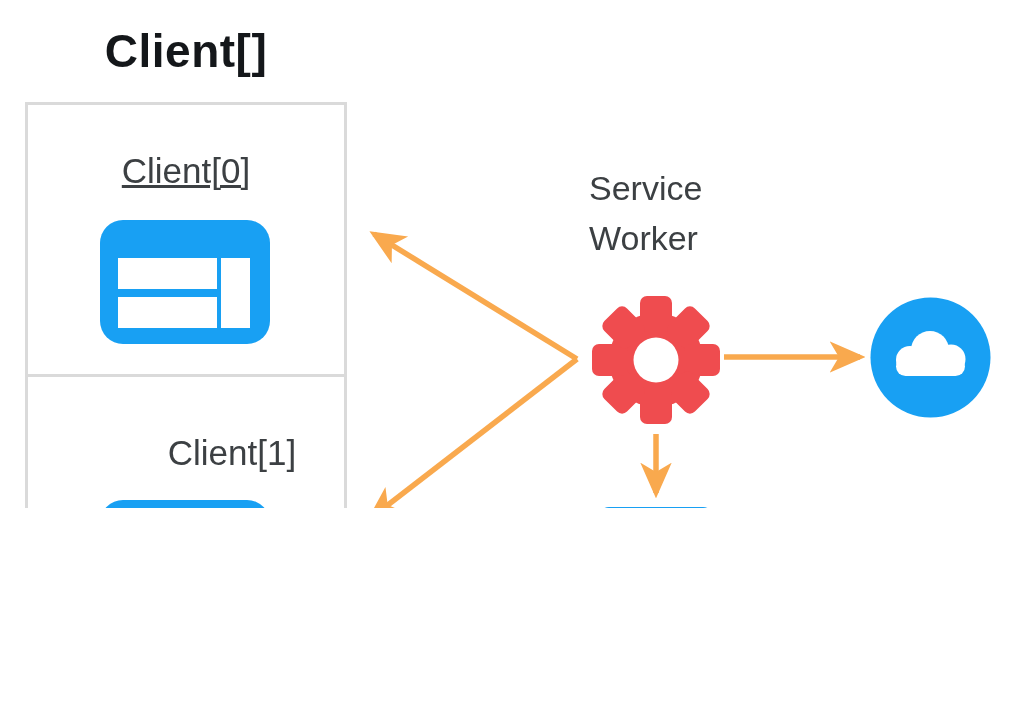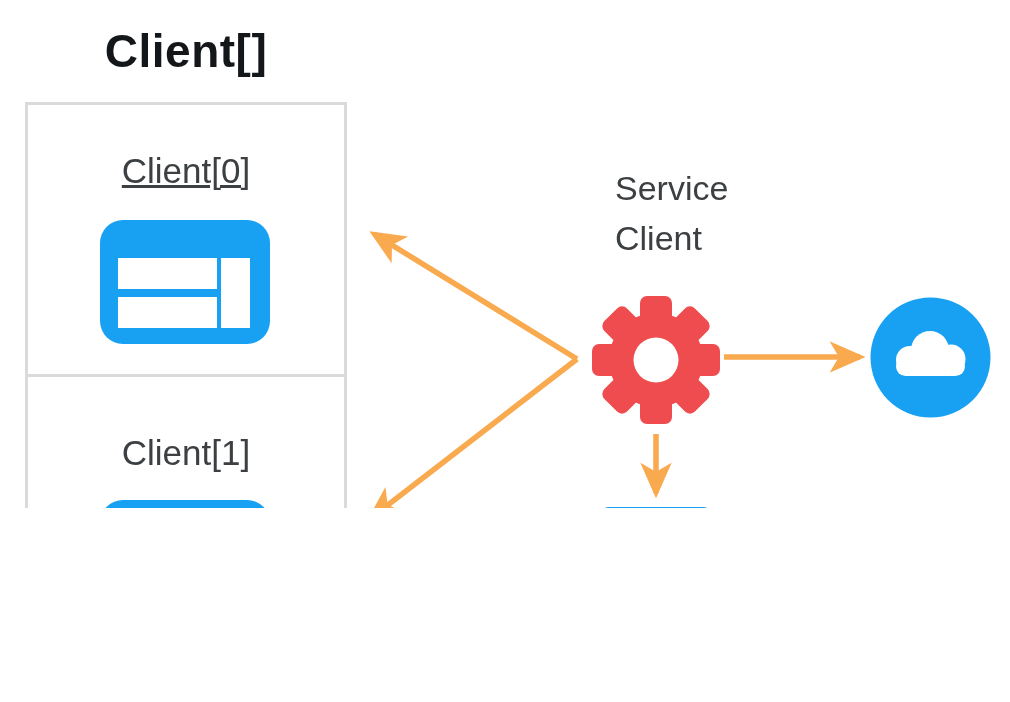--- a/index.html
+++ b/index.html
@@ -30,21 +30,21 @@
   }
   .client-label {
     left: 25px;
     width: 322px;
     text-align: center;
     font-size: 35px;
     font-weight: 500;
     color: var(--text, #3C4043);
   }
   .sw-label {
-    left: 615px;
+    left: 589px;
     top: 163px;
     font-size: 34px;
     font-weight: 500;
     line-height: 50px;
     color: var(--text, #3C4043);
     white-space: nowrap;
   }
 
   
   .clients-box {
@@ -88,31 +88,31 @@
   </div>
 
   <div class="abs client-label" style="top:151px;text-decoration:underline;">Client[0]</div>
   <svg class="abs" style="left:100px; top:220px;" width="170" height="124" viewBox="0 0 170 124">
     <rect class="fill-blue" x="0" y="0" width="170" height="124" rx="23"></rect>
     <rect class="fill-white" x="18" y="38" width="99" height="31"></rect>
     <rect class="fill-white" x="18" y="77" width="99" height="31"></rect>
     <rect class="fill-white" x="121" y="38" width="29" height="70"></rect>
   </svg>
 
-  <div class="abs client-label" style="top:433px;">Client[1]</div>
+  <div class="abs client-label" style="top:433px;margin-left:46px;">Client[1]</div>
   <svg class="abs" style="left:100px; top:500px;" width="170" height="124" viewBox="0 0 170 124">
     <rect class="fill-blue" x="0" y="0" width="170" height="124" rx="23"></rect>
     <rect class="fill-white" x="18" y="38" width="99" height="31"></rect>
     <rect class="fill-white" x="18" y="77" width="99" height="31"></rect>
     <rect class="fill-white" x="121" y="38" width="29" height="70"></rect>
   </svg>
 
   <div class="abs sw-label">
     <div>Service</div>
-    <div>Client</div>
+    <div>Worker</div>
   </div>
 
   <svg class="abs" style="left:590px; top:294px;" width="132" height="132" viewBox="-66 -66 132 132">
     <g>
       <circle class="fill-red" cx="0" cy="0" r="47"></circle>
       <rect class="fill-red" x="-16" y="-64" width="32" height="36" rx="7"></rect>
       <rect class="fill-red" x="-16" y="-64" width="32" height="36" rx="7" transform="rotate(45)"></rect>
       <rect class="fill-red" x="-16" y="-64" width="32" height="36" rx="7" transform="rotate(90)"></rect>
       <rect class="fill-red" x="-16" y="-64" width="32" height="36" rx="7" transform="rotate(135)"></rect>
       <rect class="fill-red" x="-16" y="-64" width="32" height="36" rx="7" transform="rotate(180)"></rect>

